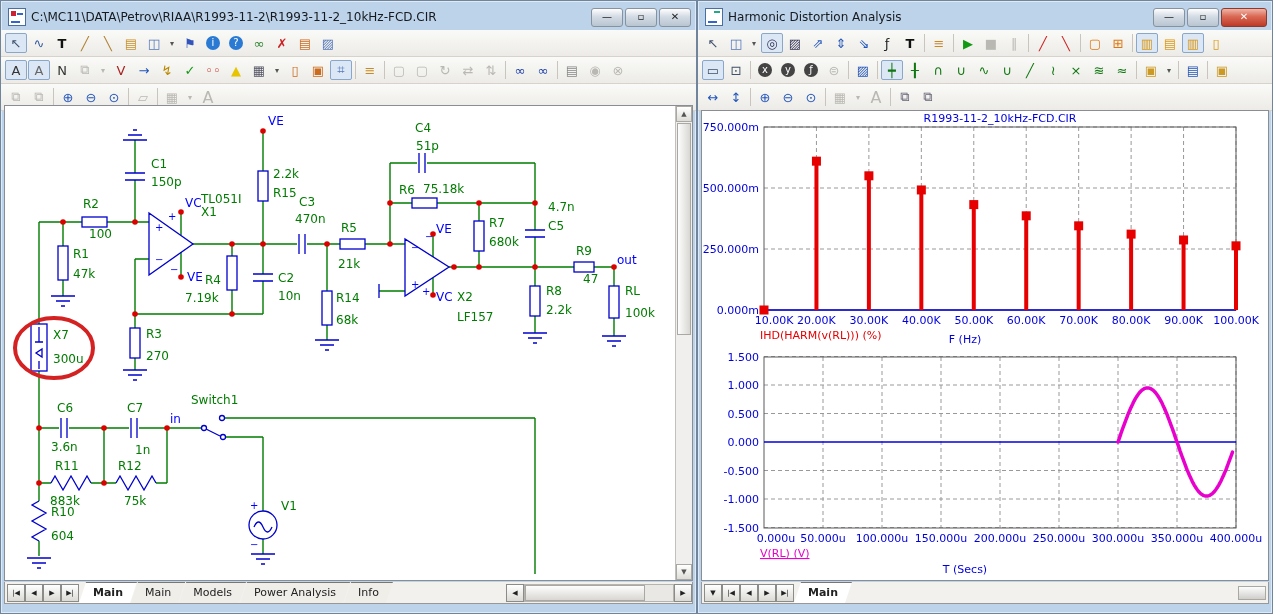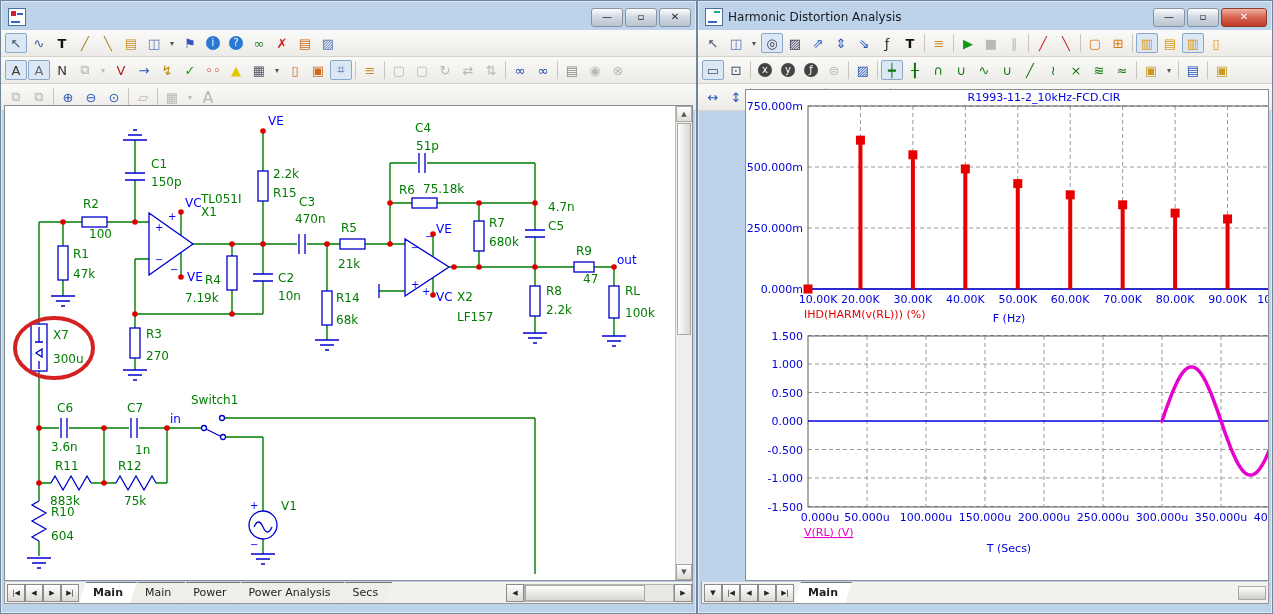--- a/index.html
+++ b/index.html
@@ -33,21 +33,21 @@
   .tb.large{font-size:16px;}
   .tb.narrow{width:12px;font-size:8px;color:#555;}
   .tb.pressed{background:#dbe7f5;border-color:#8aa7c9;}
   .tb.disabled{color:#b9b8b2 !important;}
   .tb .bdg{display:inline-block;width:14px;height:14px;border-radius:50%;
            font-size:10px;line-height:14px;text-align:center;color:#fff;}
   .sep{width:1px;height:18px;background:#c9c5bd;margin:0 2px;flex:0 0 auto;}
   .canvas{position:absolute;left:3px;right:3px;background:#fff;
           border:1px solid #8a8e94;box-sizing:border-box;overflow:hidden;}
   #schematic-area{top:104px;bottom:32px;}
-  #plot-area{top:88px;bottom:32px;margin-left:44px;}
+  #plot-area{top:109px;bottom:32px;}
   .vscroll{position:absolute;top:0;right:0;bottom:0;width:16px;background:#f0efed;
            border-left:1px solid #c2c0bb;display:flex;flex-direction:column;}
   .scroll-btn{height:16px;width:100%;border:1px solid #a9a8a3;background:linear-gradient(#fff,#dddcd8);
            font-size:7px;color:#555;text-align:center;line-height:14px;box-sizing:border-box;}
   .v-thumb{margin:1px;height:210px;background:linear-gradient(90deg,#fdfdfd,#d8d7d3);
            border:1px solid #a9a8a3;}
   .v-fill{flex:1;}
   .tabrow{position:absolute;left:3px;right:3px;bottom:9px;height:22px;background:#f2f1ee;
           border:1px solid #98979a;border-top:none;display:flex;align-items:center;
           padding-left:2px;box-sizing:border-box;}
@@ -67,20 +67,21 @@
 </head>
 <body>
 
 <div class="window" id="win-left">
   <div class="titlebar">
     <div class="app-icon">
         <div class="m1"></div>
         <div class="m2"></div>
         <div class="m3"></div>
       </div>
+    <div class="title-text">C:\MC11\DATA\Petrov\RIAA\R1993-11-2\R1993-11-2_10kHz-FCD.CIR</div>
     <div class="win-buttons">
       <div class="win-btn">—</div>
       <div class="win-btn">▫</div>
       <div class="win-btn">✕</div>
     </div>
   </div>
   <div class="toolbar" id="l-tb1">
       <div class="tb pressed">↖</div>
       <div class="tb" style="color: rgb(48, 88, 158);">∿</div>
       <div class="tb bold">T</div>
@@ -318,23 +319,23 @@
     </div>
   </div>
 
   <div class="tabrow" id="l-tabrow">
       <div class="nav-btn">|◀</div>
       <div class="nav-btn">◀</div>
       <div class="nav-btn">▶</div>
       <div class="nav-btn">▶|</div>
       <div class="tab active">Main</div>
       <div class="tab">Main</div>
-      <div class="tab">Power</div>
+      <div class="tab">Models</div>
       <div class="tab">Power Analysis</div>
-      <div class="tab">Secs</div>
+      <div class="tab">Info</div>
       <div class="hscroll">
         <div class="nav-btn">◀</div>
         <div class="h-track">
           <div class="h-thumb"></div>
         </div>
         <div class="nav-btn">▶</div>
       </div>
     </div>
 </div>
 

